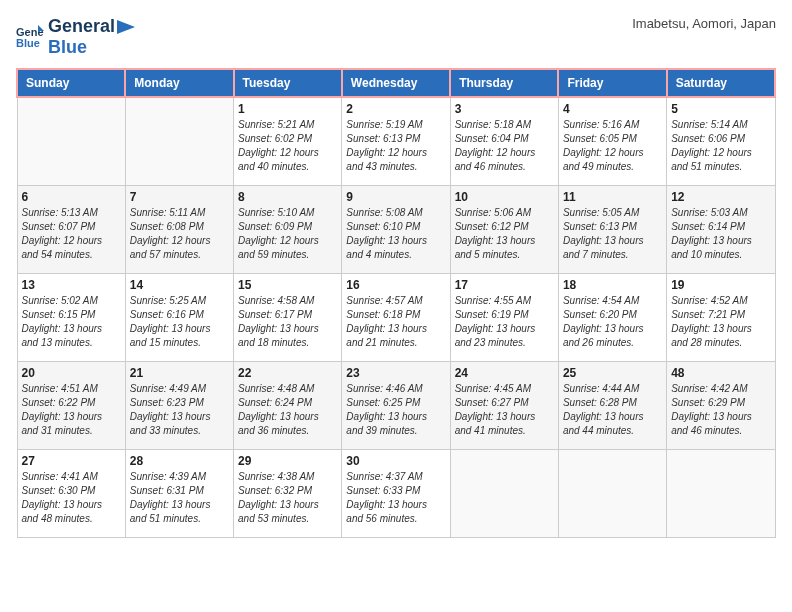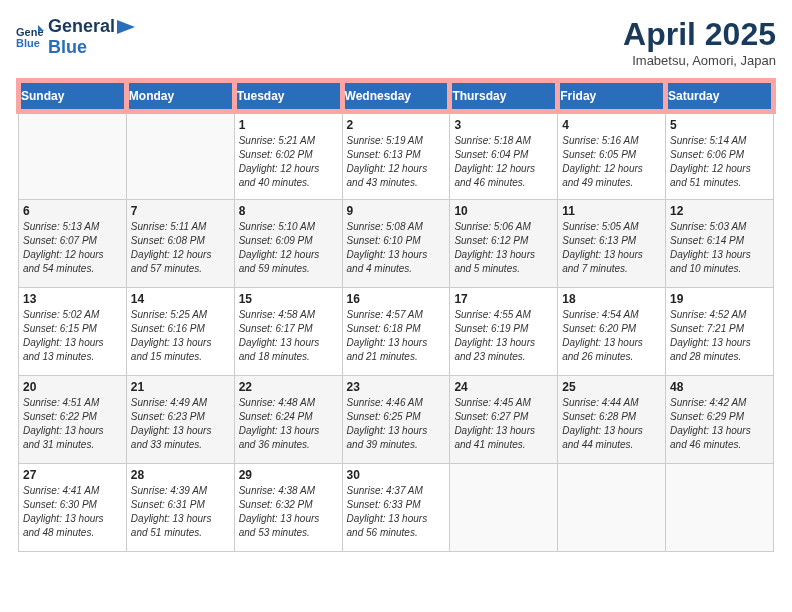--- a/index.html
+++ b/index.html
@@ -39,25 +39,25 @@
       font-weight: normal;
     }
     table {
       width: 100%;
       border-collapse: collapse;
       font-size: 11px;
     }
     thead tr th {
       background: #2a6ebb;
       color: #fff;
-      padding: 6px 0;
+      padding: 6px 8px;
       text-align: left;
       font-size: 12px;
       font-weight: bold;
-      border: 5px solid #fca5a5;
+      border: 2px solid #fca5a5;
     }
     tbody tr td {
       border: 1px solid #ccc;
       vertical-align: top;
       padding: 4px;
       height: 88px;
       width: 14.28%;
       color: #333;
       font-size: 10.5px;
     }
@@ -98,21 +98,20 @@
       <div style="display:flex;align-items:center;">
         <span style="font-size:18px;font-weight:bold;color:#1a3a5c;">General</span>
         <svg width="18" height="14" viewBox="0 0 18 14" style="margin:0 2px">
           <polygon points="0,0 18,7 0,14" fill="#2a6ebb"></polygon>
         </svg>
       </div>
       <div style="font-size:18px;font-weight:bold;color:#2a6ebb;">Blue</div>
     </div>
   </div>
   <div class="title-block">
-    <h1>April 2025</h1>
     <h2>Imabetsu, Aomori, Japan</h2>
   </div>
 </div>
 
 <table>
   <thead>
     <tr>
     <th>Sunday</th>
         <th>Monday</th>
         <th>Tuesday</th>

